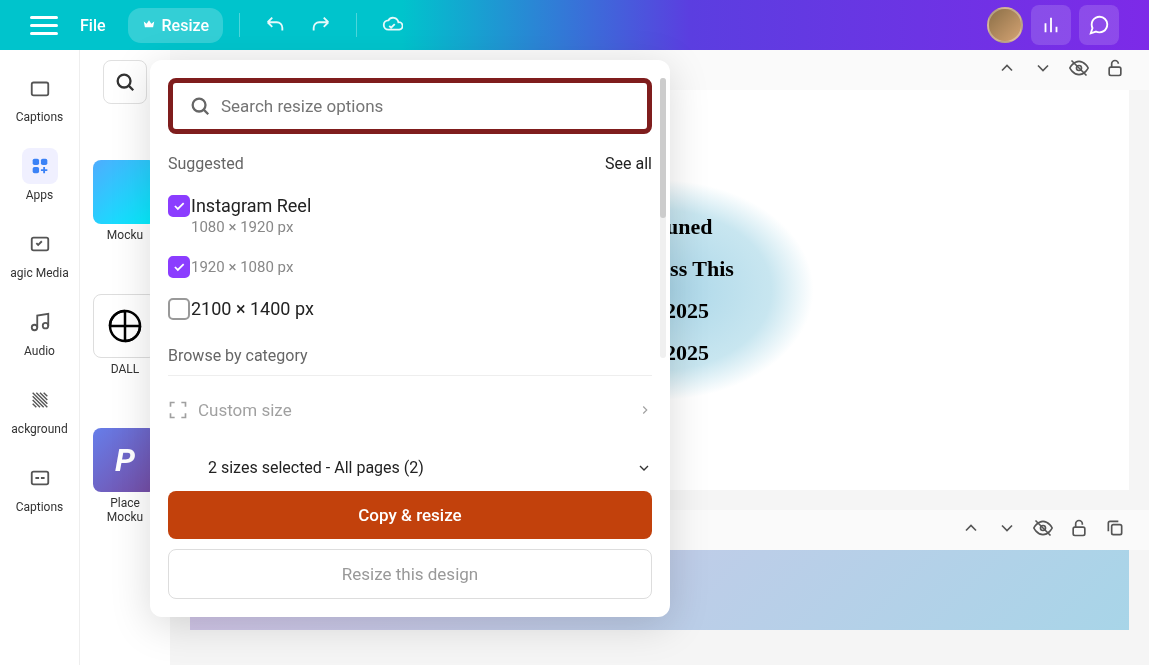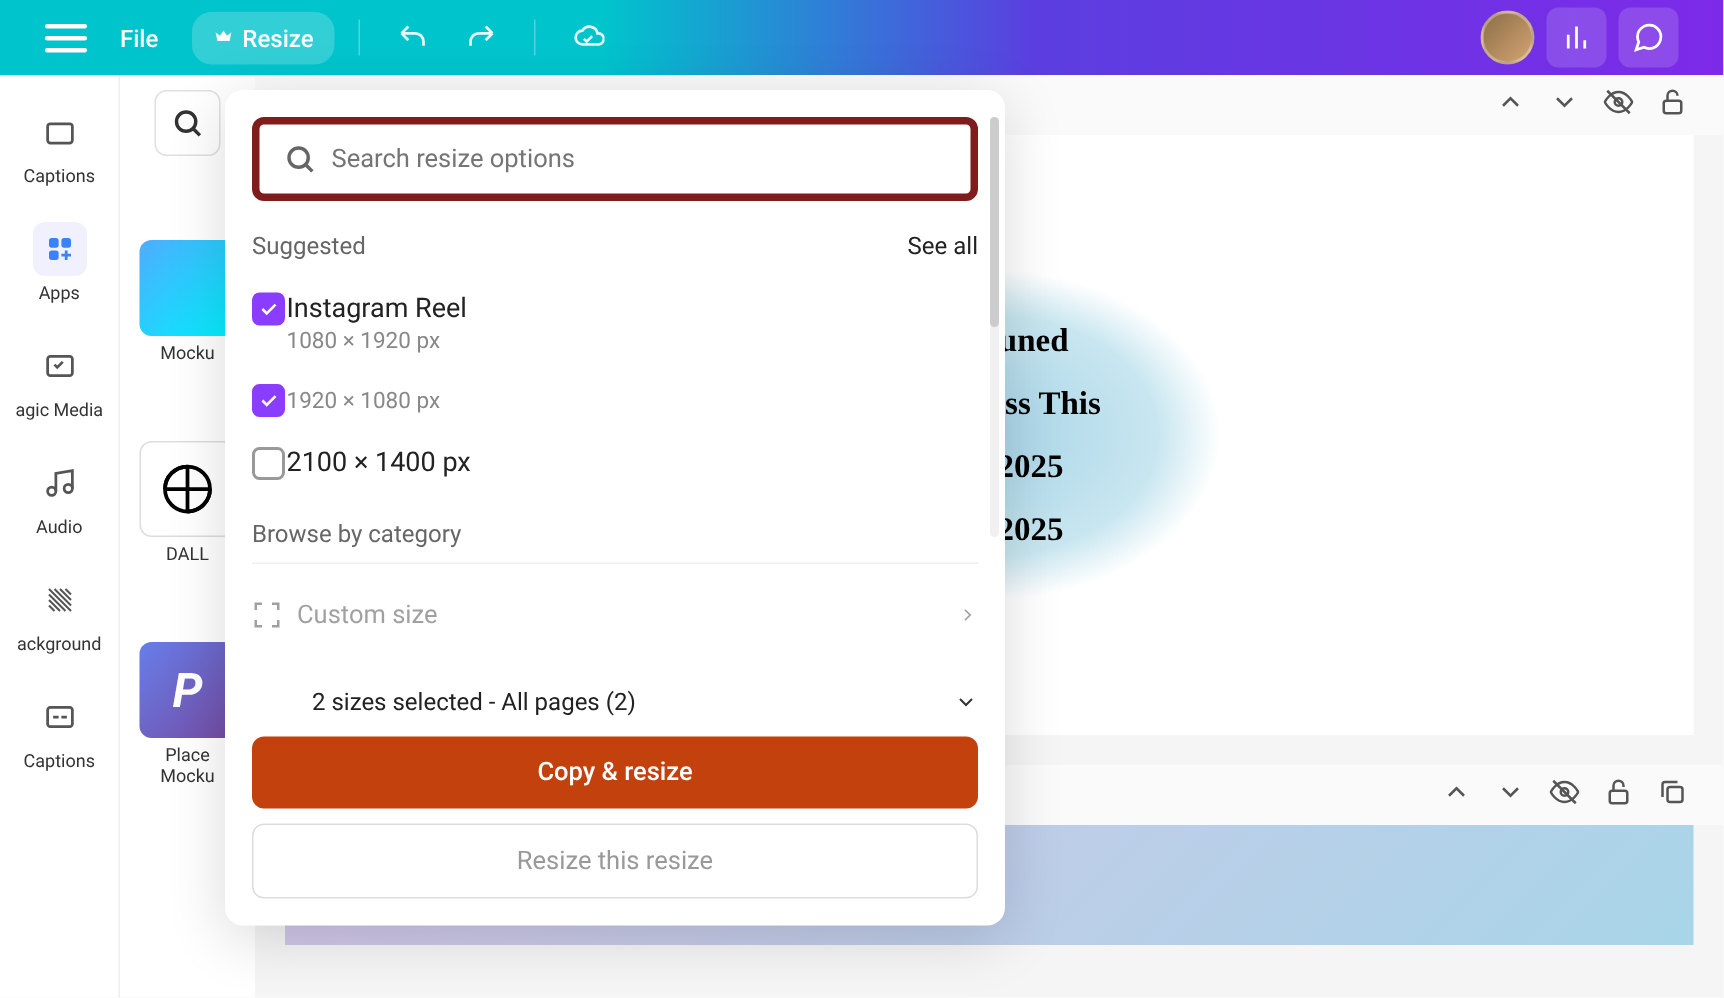--- a/index.html
+++ b/index.html
@@ -301,18 +301,18 @@
       </svg>
   </div>
 
   <div class="selected-row">
     <span>2 sizes selected - All pages (2)</span>
     <svg width="16" height="16" viewBox="0 0 24 24" fill="none" stroke="#333" stroke-width="2">
         <path d="M6 9l6 6 6-6"></path>
       </svg>
   </div>
   <button class="btn-primary">Copy &amp; resize</button>
-  <button class="btn-secondary">Resize this resize</button>
+  <button class="btn-secondary">Resize this design</button>
 
   <div class="scroll-track">
       <div class="scroll-thumb"></div>
     </div>
 </div>
 
 </body></html>

